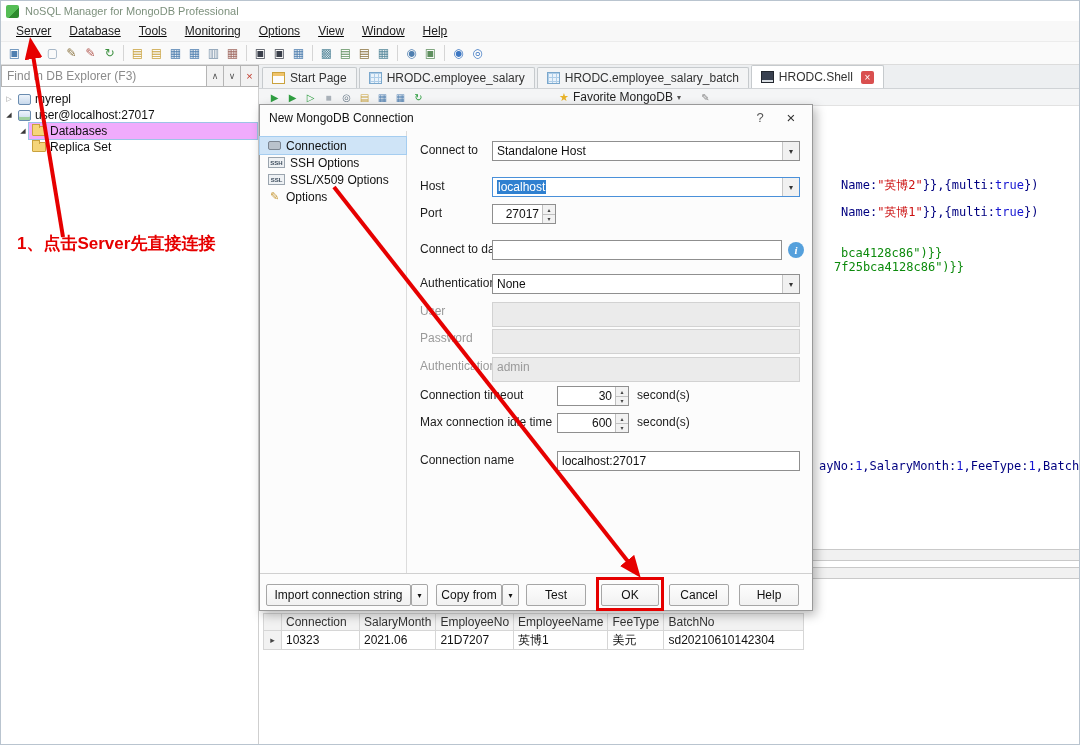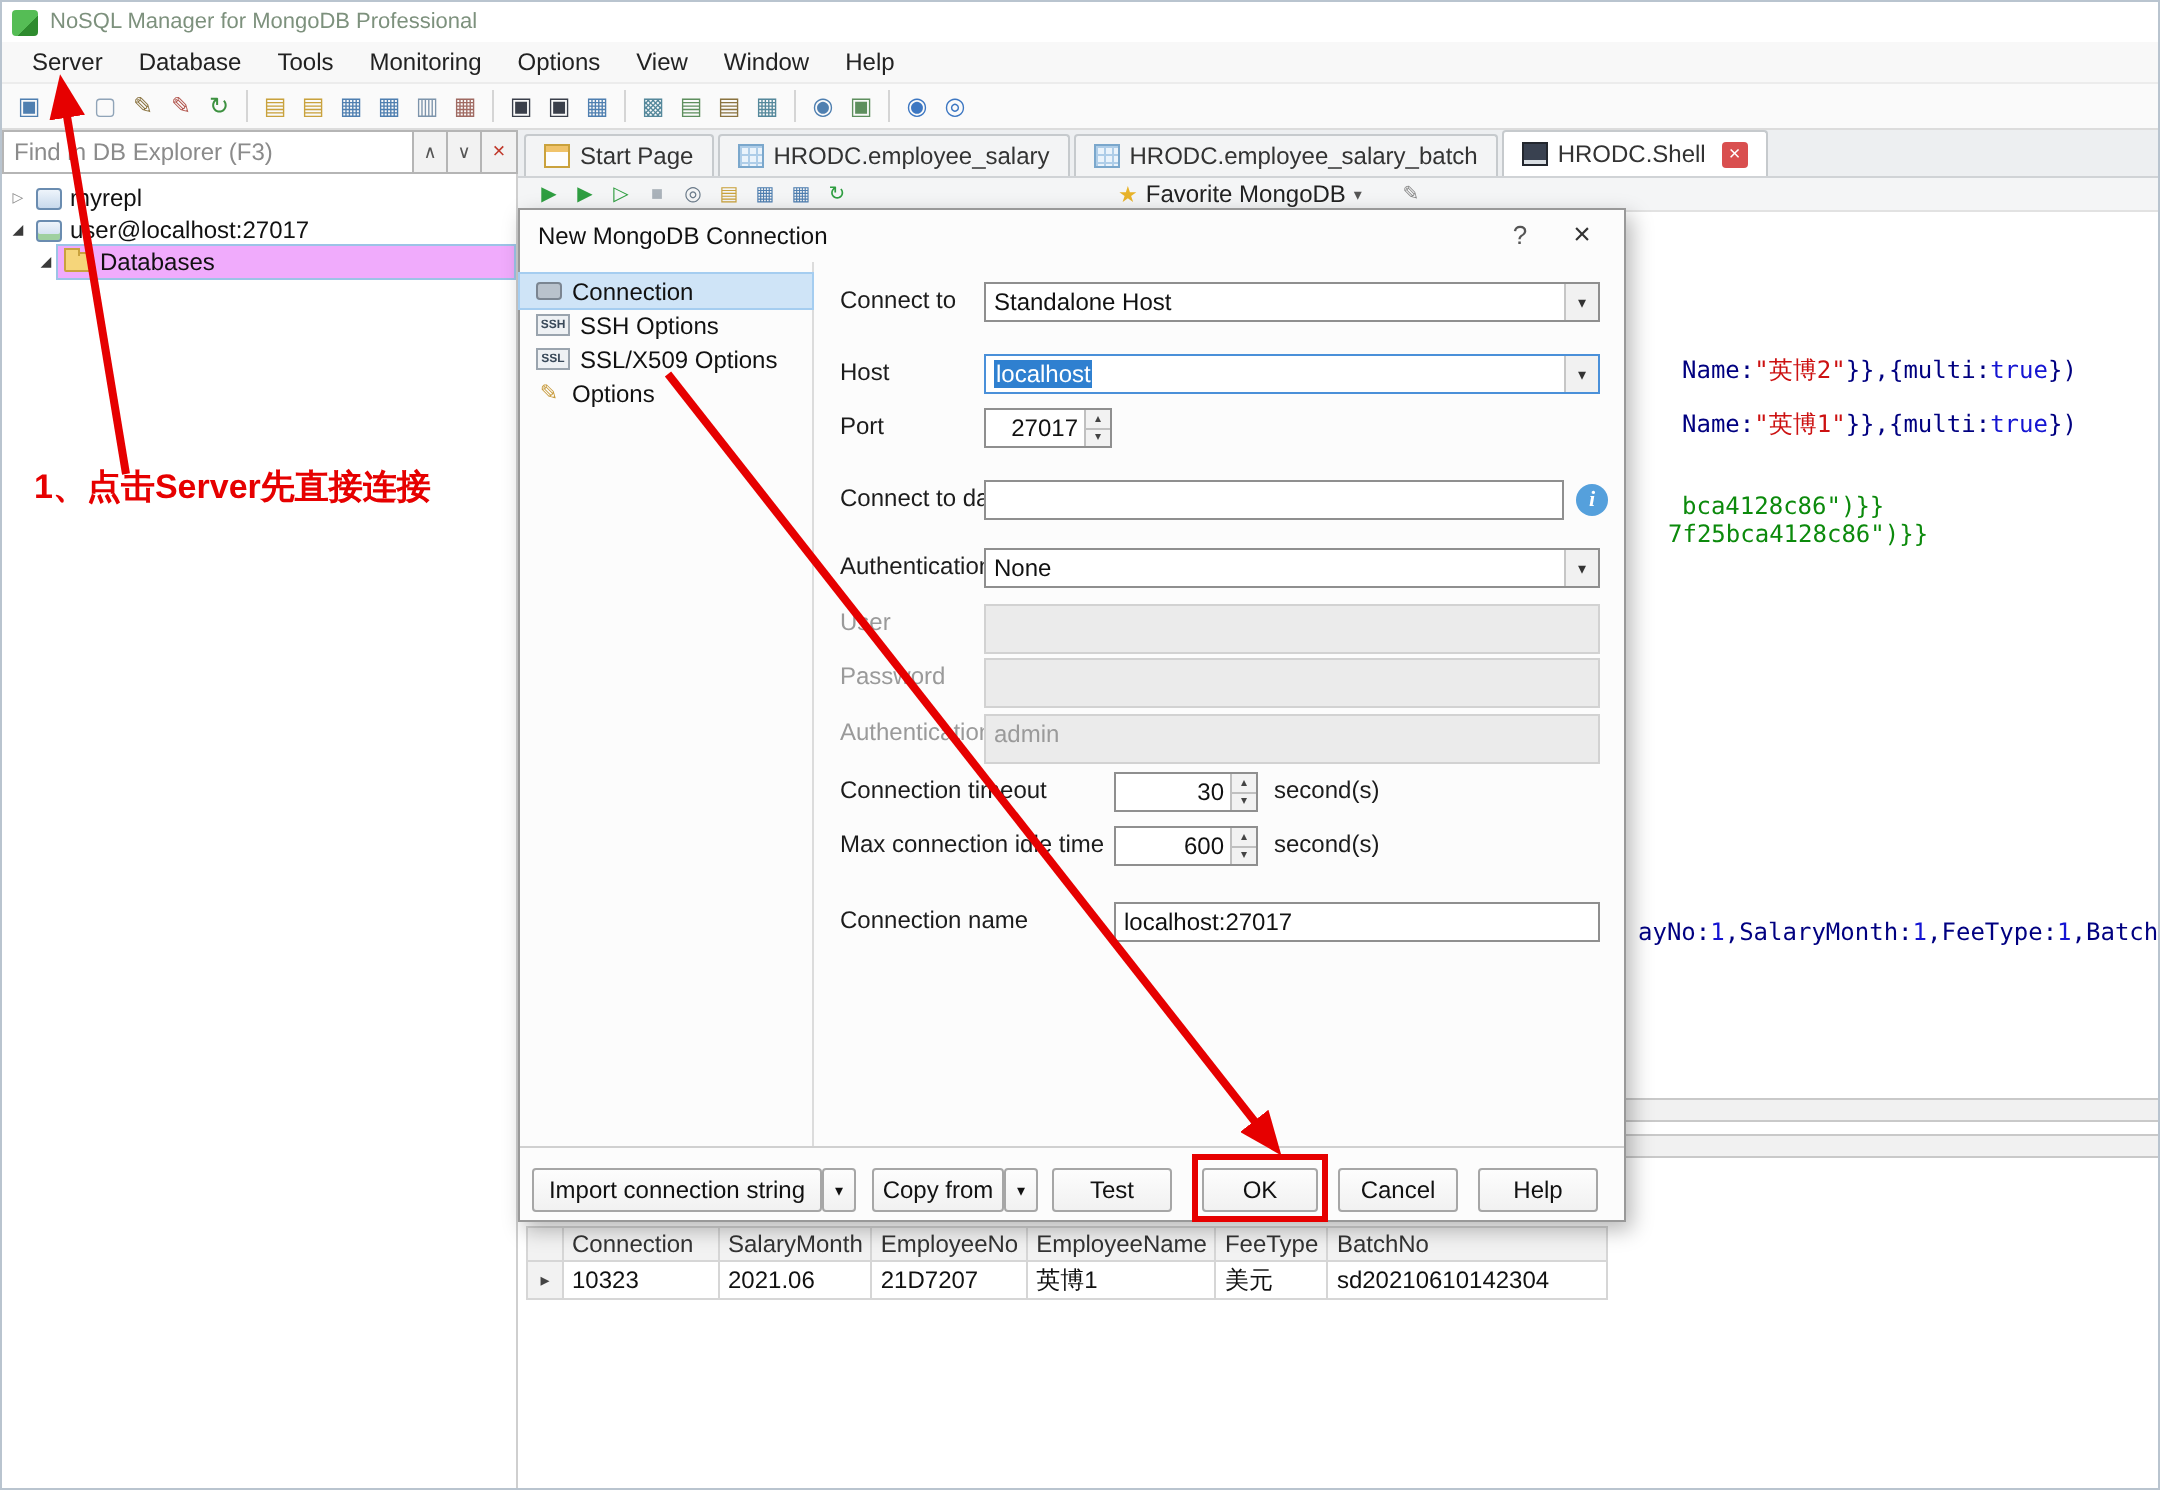--- a/index.html
+++ b/index.html
@@ -3,21 +3,21 @@
 <meta charset="utf-8">
 <style>
   *{margin:0;padding:0;box-sizing:border-box;}
   html,body{width:1080px;height:745px;}
   body{position:relative;overflow:hidden;background:#fff;font-family:"Liberation Sans","DejaVu Sans",sans-serif;border:1px solid #b9c4cf;}
   
   .titlebar{position:absolute;left:0;top:0;width:1080px;height:20px;background:#fff;display:flex;align-items:center;padding-left:5px;gap:6px;}
   .app-icon{width:13px;height:13px;border-radius:2px;background:linear-gradient(135deg,#55bd55 0 60%,#2e8b2e 60%);}
   .title-text{font-size:11px;color:#7d917d;}
   
-  .menubar{position:absolute;left:0;top:20px;width:1080px;height:21px;background:#f8f8f8;border-bottom:1px solid #ececec;display:flex;align-items:center;padding-left:6px;}
+  .menubar{position:absolute;left:0;top:20px;width:1080px;height:21px;background:#f8f8f8;border-bottom:1px solid #ececec;display:flex;align-items:center;padding-left:6px;text-decoration:underline;}
   .menu-item{font-size:12px;color:#222;padding:2px 9px;cursor:default;}
   
   .toolbar{position:absolute;left:0;top:41px;width:1080px;height:23px;background:#fafafa;border-bottom:1px solid #dcdcdc;display:flex;align-items:center;padding-left:4px;}
   .tbi{width:17px;height:17px;display:flex;align-items:center;justify-content:center;font-size:12px;margin:0 1px;cursor:default;}
   .tsep{width:1px;height:16px;background:#d5d5d5;margin:0 4px;}
   
   .left-panel{position:absolute;left:0;top:64px;width:258px;bottom:0;background:#fff;border-right:1px solid #cfcfcf;}
   .findbar{position:absolute;left:0;top:0;width:258px;height:22px;}
   .find-input{position:absolute;left:0;top:0;width:206px;height:22px;background:#fff;border:1px solid #b5b5b5;font-size:12px;color:#8b8b8b;line-height:20px;padding-left:5px;white-space:nowrap;overflow:hidden;}
   .find-btn{position:absolute;top:0;height:22px;background:#f2f2f2;border:1px solid #b5b5b5;border-left:none;display:flex;align-items:center;justify-content:center;font-size:9px;color:#555;cursor:default;}
@@ -202,20 +202,27 @@
           <span class="tlabel">user@localhost:27017</span>
         </span>
       </div>
       <div class="trow selected" style="padding-left: 16px;">
         <span class="texp expanded">◢</span>
         <span class="trow-content">
           <span class="tic folder-icon"></span>
           <span class="tlabel">Databases</span>
         </span>
       </div>
+      <div class="trow" style="padding-left: 16px;">
+        <span class="texp"></span>
+        <span class="trow-content">
+          <span class="tic folder-icon"></span>
+          <span class="tlabel">Replica Set</span>
+        </span>
+      </div>
     </div>
 </div>
 
 <div class="right-panel">
   <div class="tabbar">
       <div class="tab">
         <span class="tabic start-page-icon"></span>
         <span class="tab-label">Start Page</span>
       </div>
       <div class="tab">

